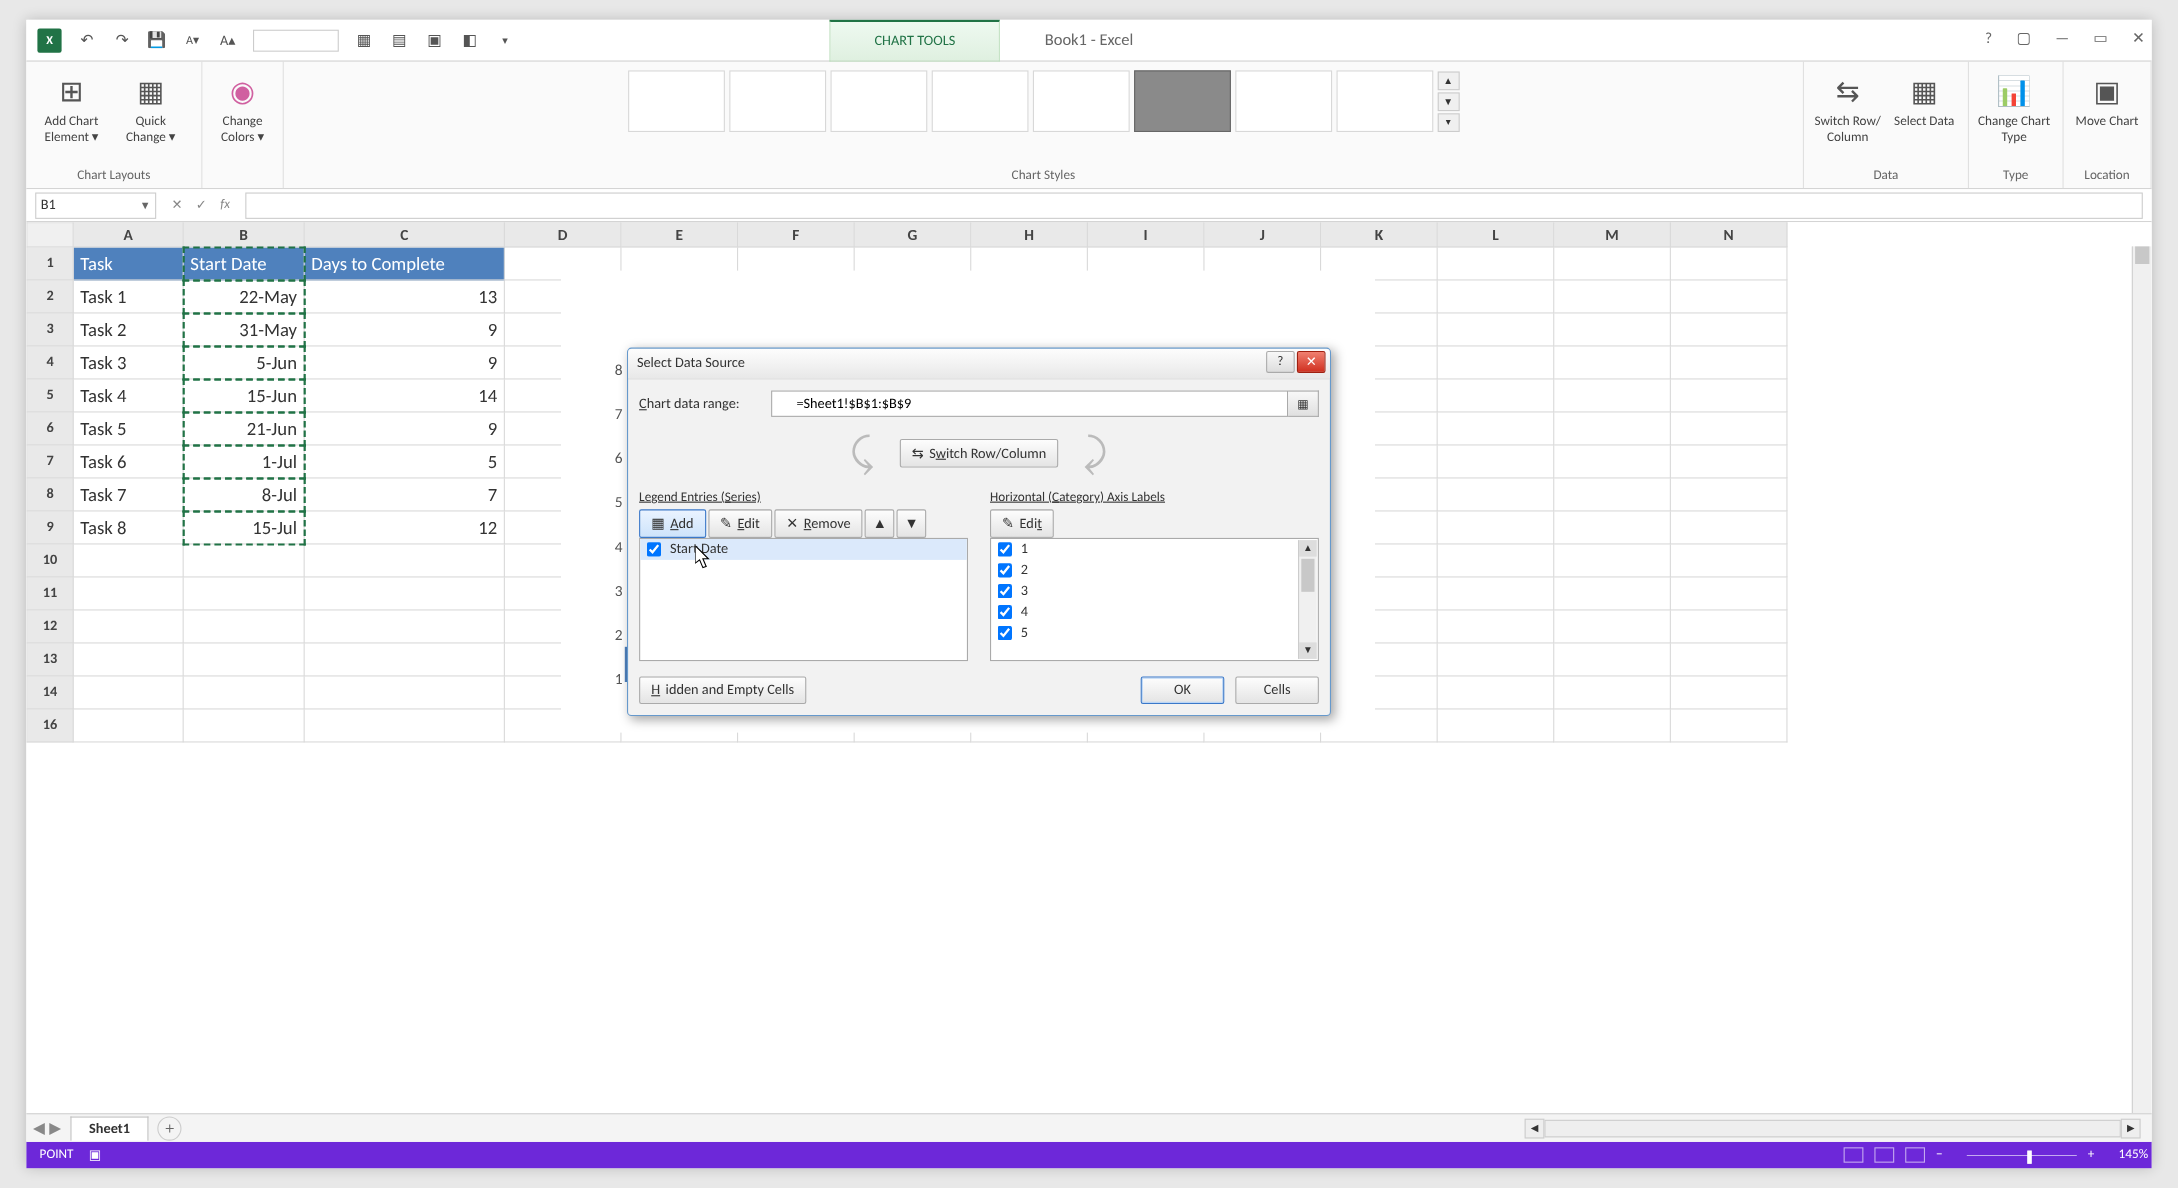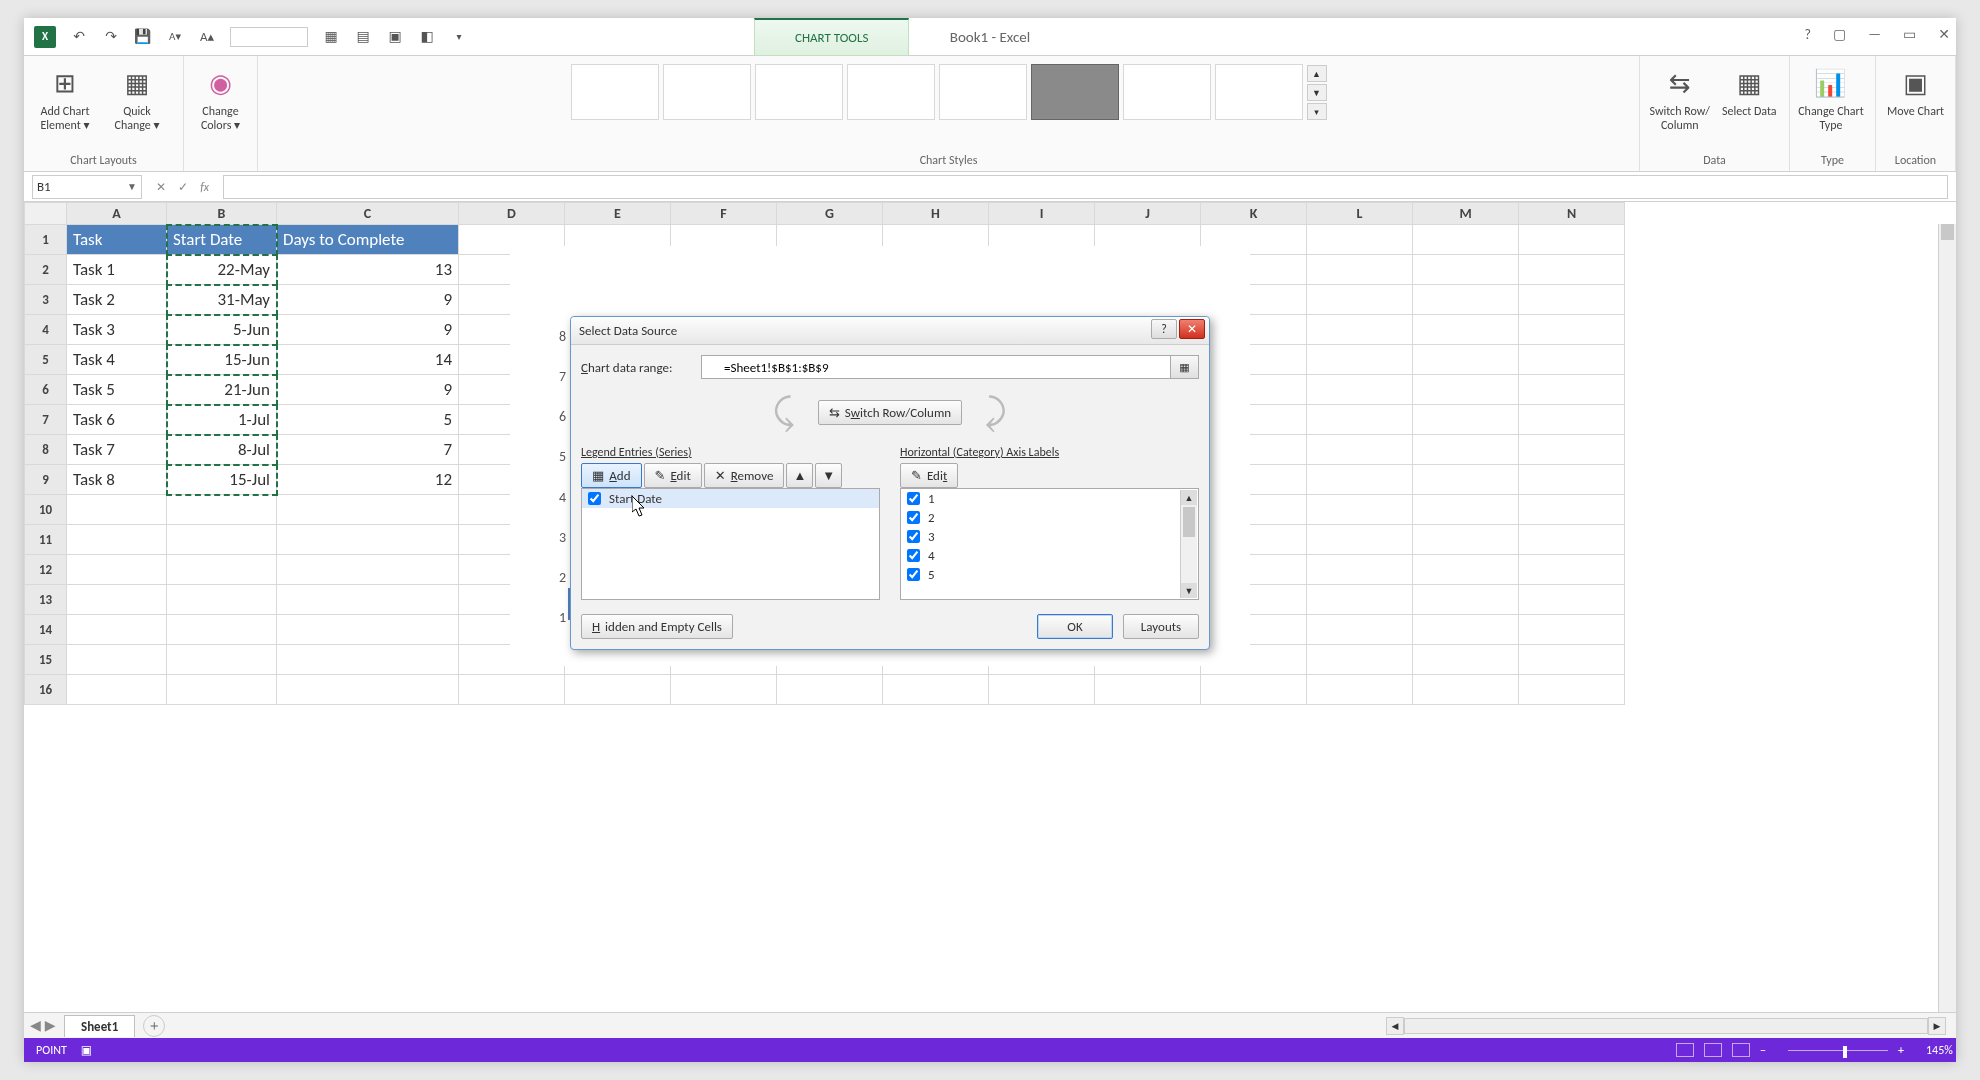--- a/index.html
+++ b/index.html
@@ -439,37 +439,20 @@
               <td class="cell"></td>
               <td class="cell"></td>
               <td class="cell"></td>
               <td class="cell"></td>
               <td class="cell"></td>
               <td class="cell"></td>
               <td class="cell"></td>
             </tr>
             <tr>
               <th class="rowhead">14</th>
-              <td class="cell"></td>
-              <td class="cell"></td>
-              <td class="cell"></td>
-              <td class="cell"></td>
-              <td class="cell"></td>
-              <td class="cell"></td>
-              <td class="cell"></td>
-              <td class="cell"></td>
-              <td class="cell"></td>
-              <td class="cell"></td>
-              <td class="cell"></td>
-              <td class="cell"></td>
-              <td class="cell"></td>
-              <td class="cell"></td>
-            </tr>
-            <tr>
-              <th class="rowhead">15</th>
               <td class="cell"></td>
               <td class="cell"></td>
               <td class="cell"></td>
               <td class="cell"></td>
               <td class="cell"></td>
               <td class="cell"></td>
               <td class="cell"></td>
               <td class="cell"></td>
               <td class="cell"></td>
               <td class="cell"></td>
@@ -635,21 +618,21 @@
             <div class="tr"></div>
             <div class="ar" style="position:absolute; bottom:0; left:0; right:0;">▼</div>
           </div>
         </div>
       </div>
     </div>
     <div class="dactions">
       <div class="toolbtn"><span class="u">H</span>idden and Empty Cells</div>
       <div style="display:flex; gap:10px;">
         <div class="dlgbtn okbtn">OK</div>
-        <div class="dlgbtn">Layouts</div>
+        <div class="dlgbtn">Cells</div>
       </div>
     </div>
   </div>
 </div>
 
 <svg class="cursor" style="left:608px; top:478px" viewBox="0 0 16 22">
         <path d="M0 0 L0 16 L4 13 L7 20 L10 19 L7 12 L12 12 Z" fill="#fff" stroke="#000" stroke-width="1"></path>
       </svg>
 
 </div>

